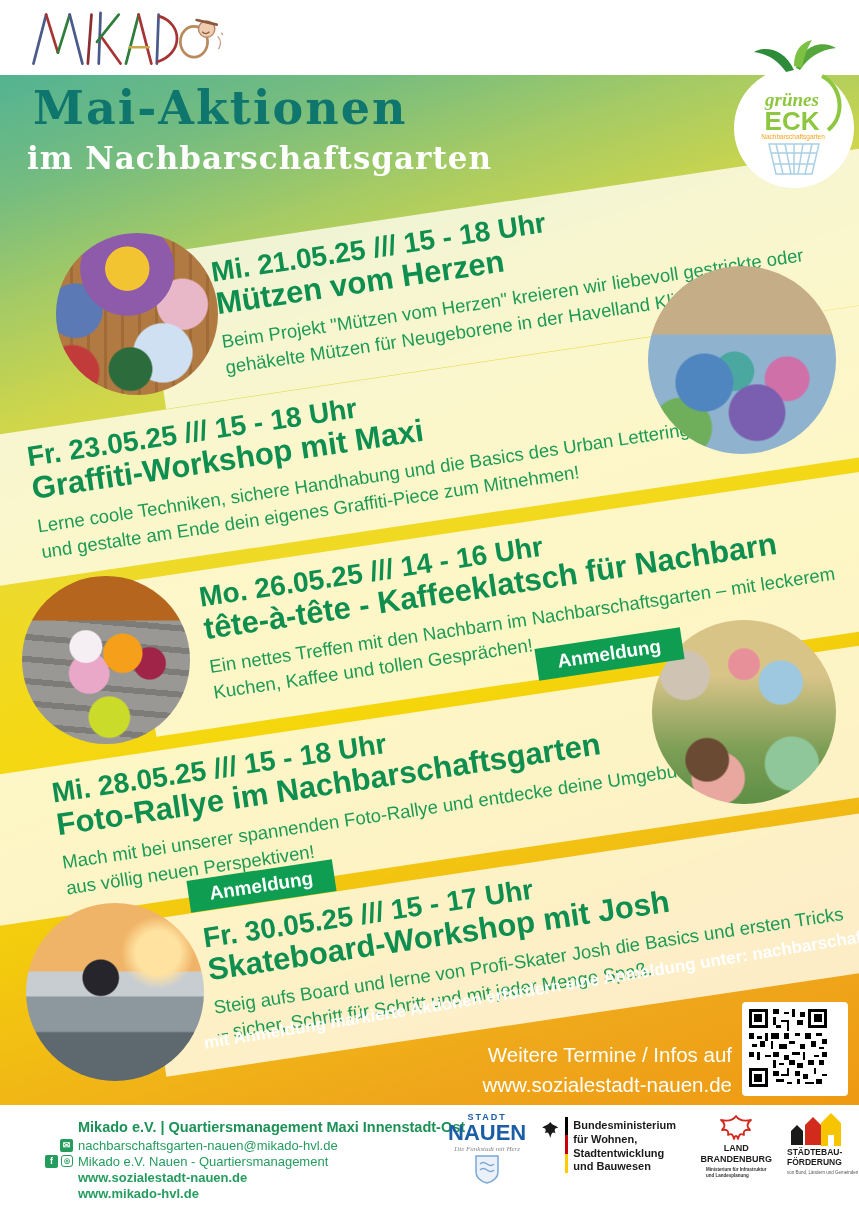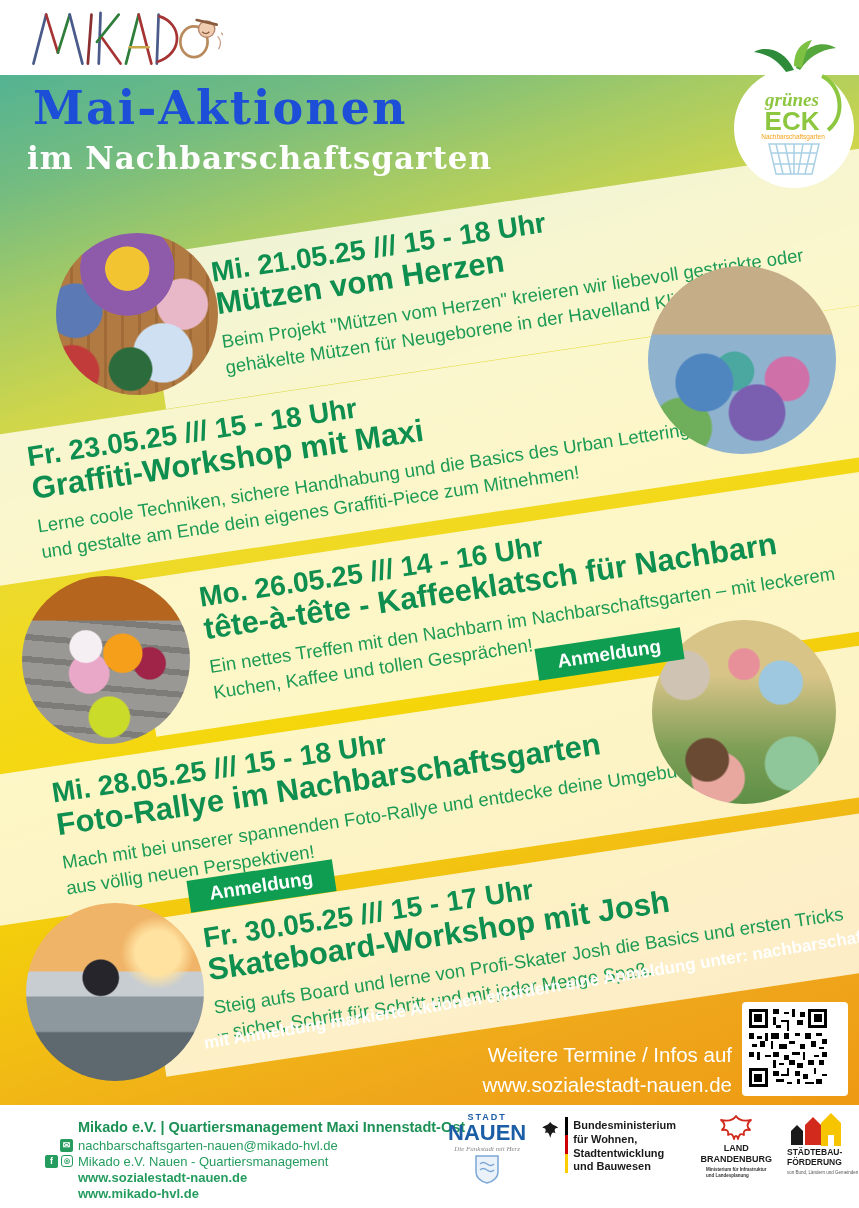--- a/index.html
+++ b/index.html
@@ -7,21 +7,21 @@
           font-family:"Liberation Sans",sans-serif;overflow:hidden;}
   .sr{position:absolute;width:1px;height:1px;overflow:hidden;clip:rect(0 0 0 0);}
 
   
   .art{position:absolute;left:0;top:75px;width:859px;height:1030px;overflow:hidden;
        background:linear-gradient(162deg,#53b392 0%,#74bc80 9%,#a6cb64 18%,#cfd64a 27%,
                   #e9da33 36%,#f3d91b 48%,#f5d60a 58%,#f3ca0e 68%,#f1b815 78%,
                   #efa61b 88%,#ee9a12 100%);}
 
   
-  .hdr-title{position:absolute;left:33px;top:84px;color:#1d4ed8;z-index:4;
+  .hdr-title{position:absolute;left:33px;top:84px;color:#0f766e;z-index:4;
              font-family:"DejaVu Serif","Liberation Serif",serif;font-weight:bold;
              font-size:46px;letter-spacing:2px;line-height:1.05;}
   .hdr-sub{position:absolute;left:27px;top:140px;color:#fff;z-index:4;
            font-family:"DejaVu Serif","Liberation Serif",serif;font-weight:bold;
            font-size:31px;letter-spacing:1px;}
   .mikado{position:absolute;left:28px;top:10px;z-index:5;}
 
   
   .eck{position:absolute;left:724px;top:40px;z-index:6;}
 

